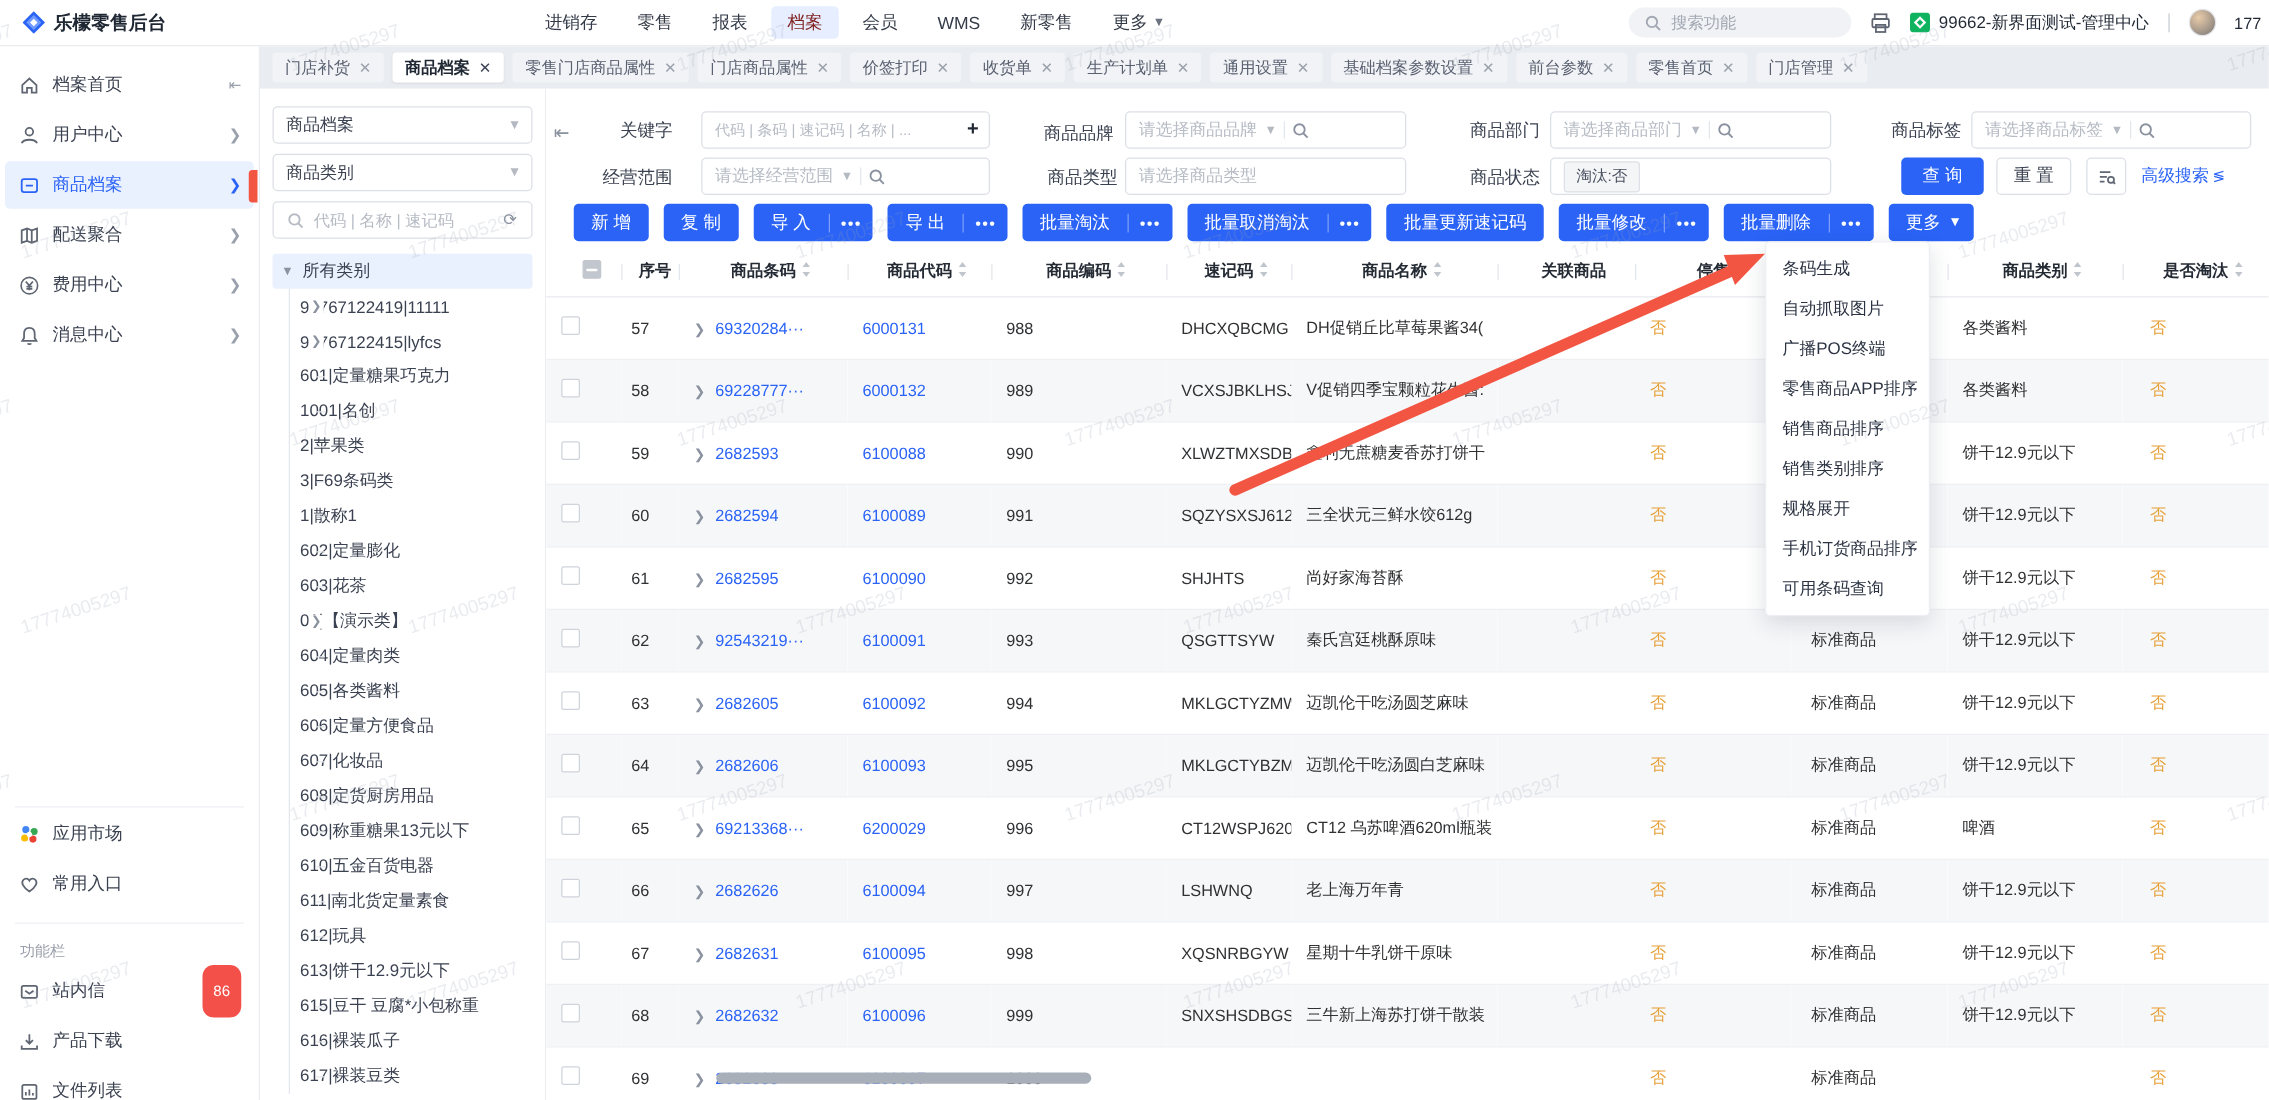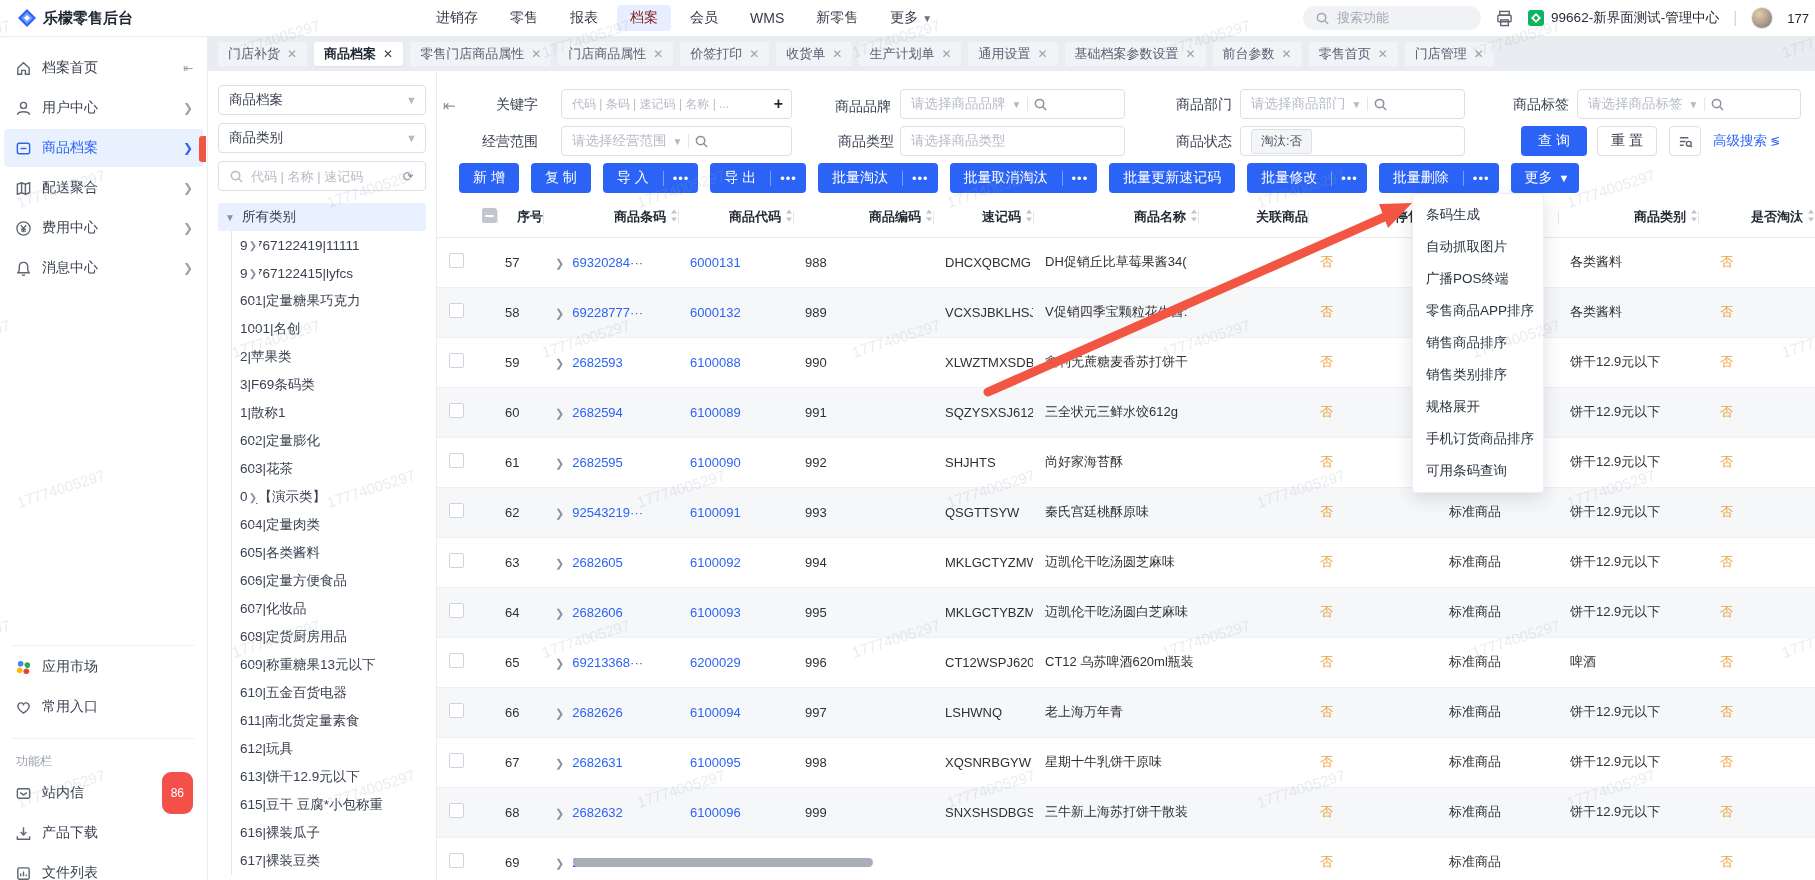--- a/index.html
+++ b/index.html
@@ -82,21 +82,21 @@
 
   .toolbar { position:absolute; left:22px; top:92px; display:flex; gap:12px; }
   .tbtn { height:30px; background:#2a63f6; color:#fff; border-radius:4px; display:flex; align-items:center; font-size:14px; cursor:pointer; white-space:nowrap; }
   .tbtn .seg { padding:0 14px; }
   .tbtn .dots { padding:0 9px; border-left:1px solid rgba(255,255,255,.38); font-size:13px; letter-spacing:1px;}
   .tbtn .mcaret { padding:0 10px 0 2px; font-size:11px; }
 
   
   .table-wrap { position:absolute; left:0; top:126px; right:0; bottom:0; overflow:hidden; }
   table { border-collapse:collapse; table-layout:fixed; width:1378px; }
-  th { height:40px; text-align:right; font-size:13px; color:#252b35; font-weight:700; padding:0 0 0 12px; position:relative; background:#fff; border-bottom:1px solid #e8eaee; white-space:nowrap;}
+  th { height:40px; text-align:center; font-size:13px; color:#252b35; font-weight:700; padding:0 0 0 12px; position:relative; background:#fff; border-bottom:1px solid #e8eaee; white-space:nowrap;}
   th .hdiv { position:absolute; left:0; top:14px; width:1px; height:13px; background:#e3e6ea; }
   td { height:50px; font-size:13px; color:#303133; padding:0 6px 0 12px; border-bottom:1px solid #eef0f3; white-space:nowrap; overflow:hidden; }
   tbody tr:nth-child(even) { background:#f6f7f9; }
   .cb { width:15px; height:15px; border:1px solid #cfd3db; border-radius:2px; background:#fff; display:inline-block; cursor:pointer;}
   .cb.ind { background:#c2c7cf; border-color:#c2c7cf; position:relative; }
   .cb.ind::after { content:""; position:absolute; left:2px; right:2px; top:6px; height:2px; background:#fff; border-radius:1px;}
   .link { color:#2a63f6; cursor:pointer; }
   .orange { color:#e6a23c; }
   .rowchev { color:#8a919f; font-size:11px; margin-right:8px; cursor:pointer;}
   .sort { margin-left:4px; vertical-align:-1px; }

